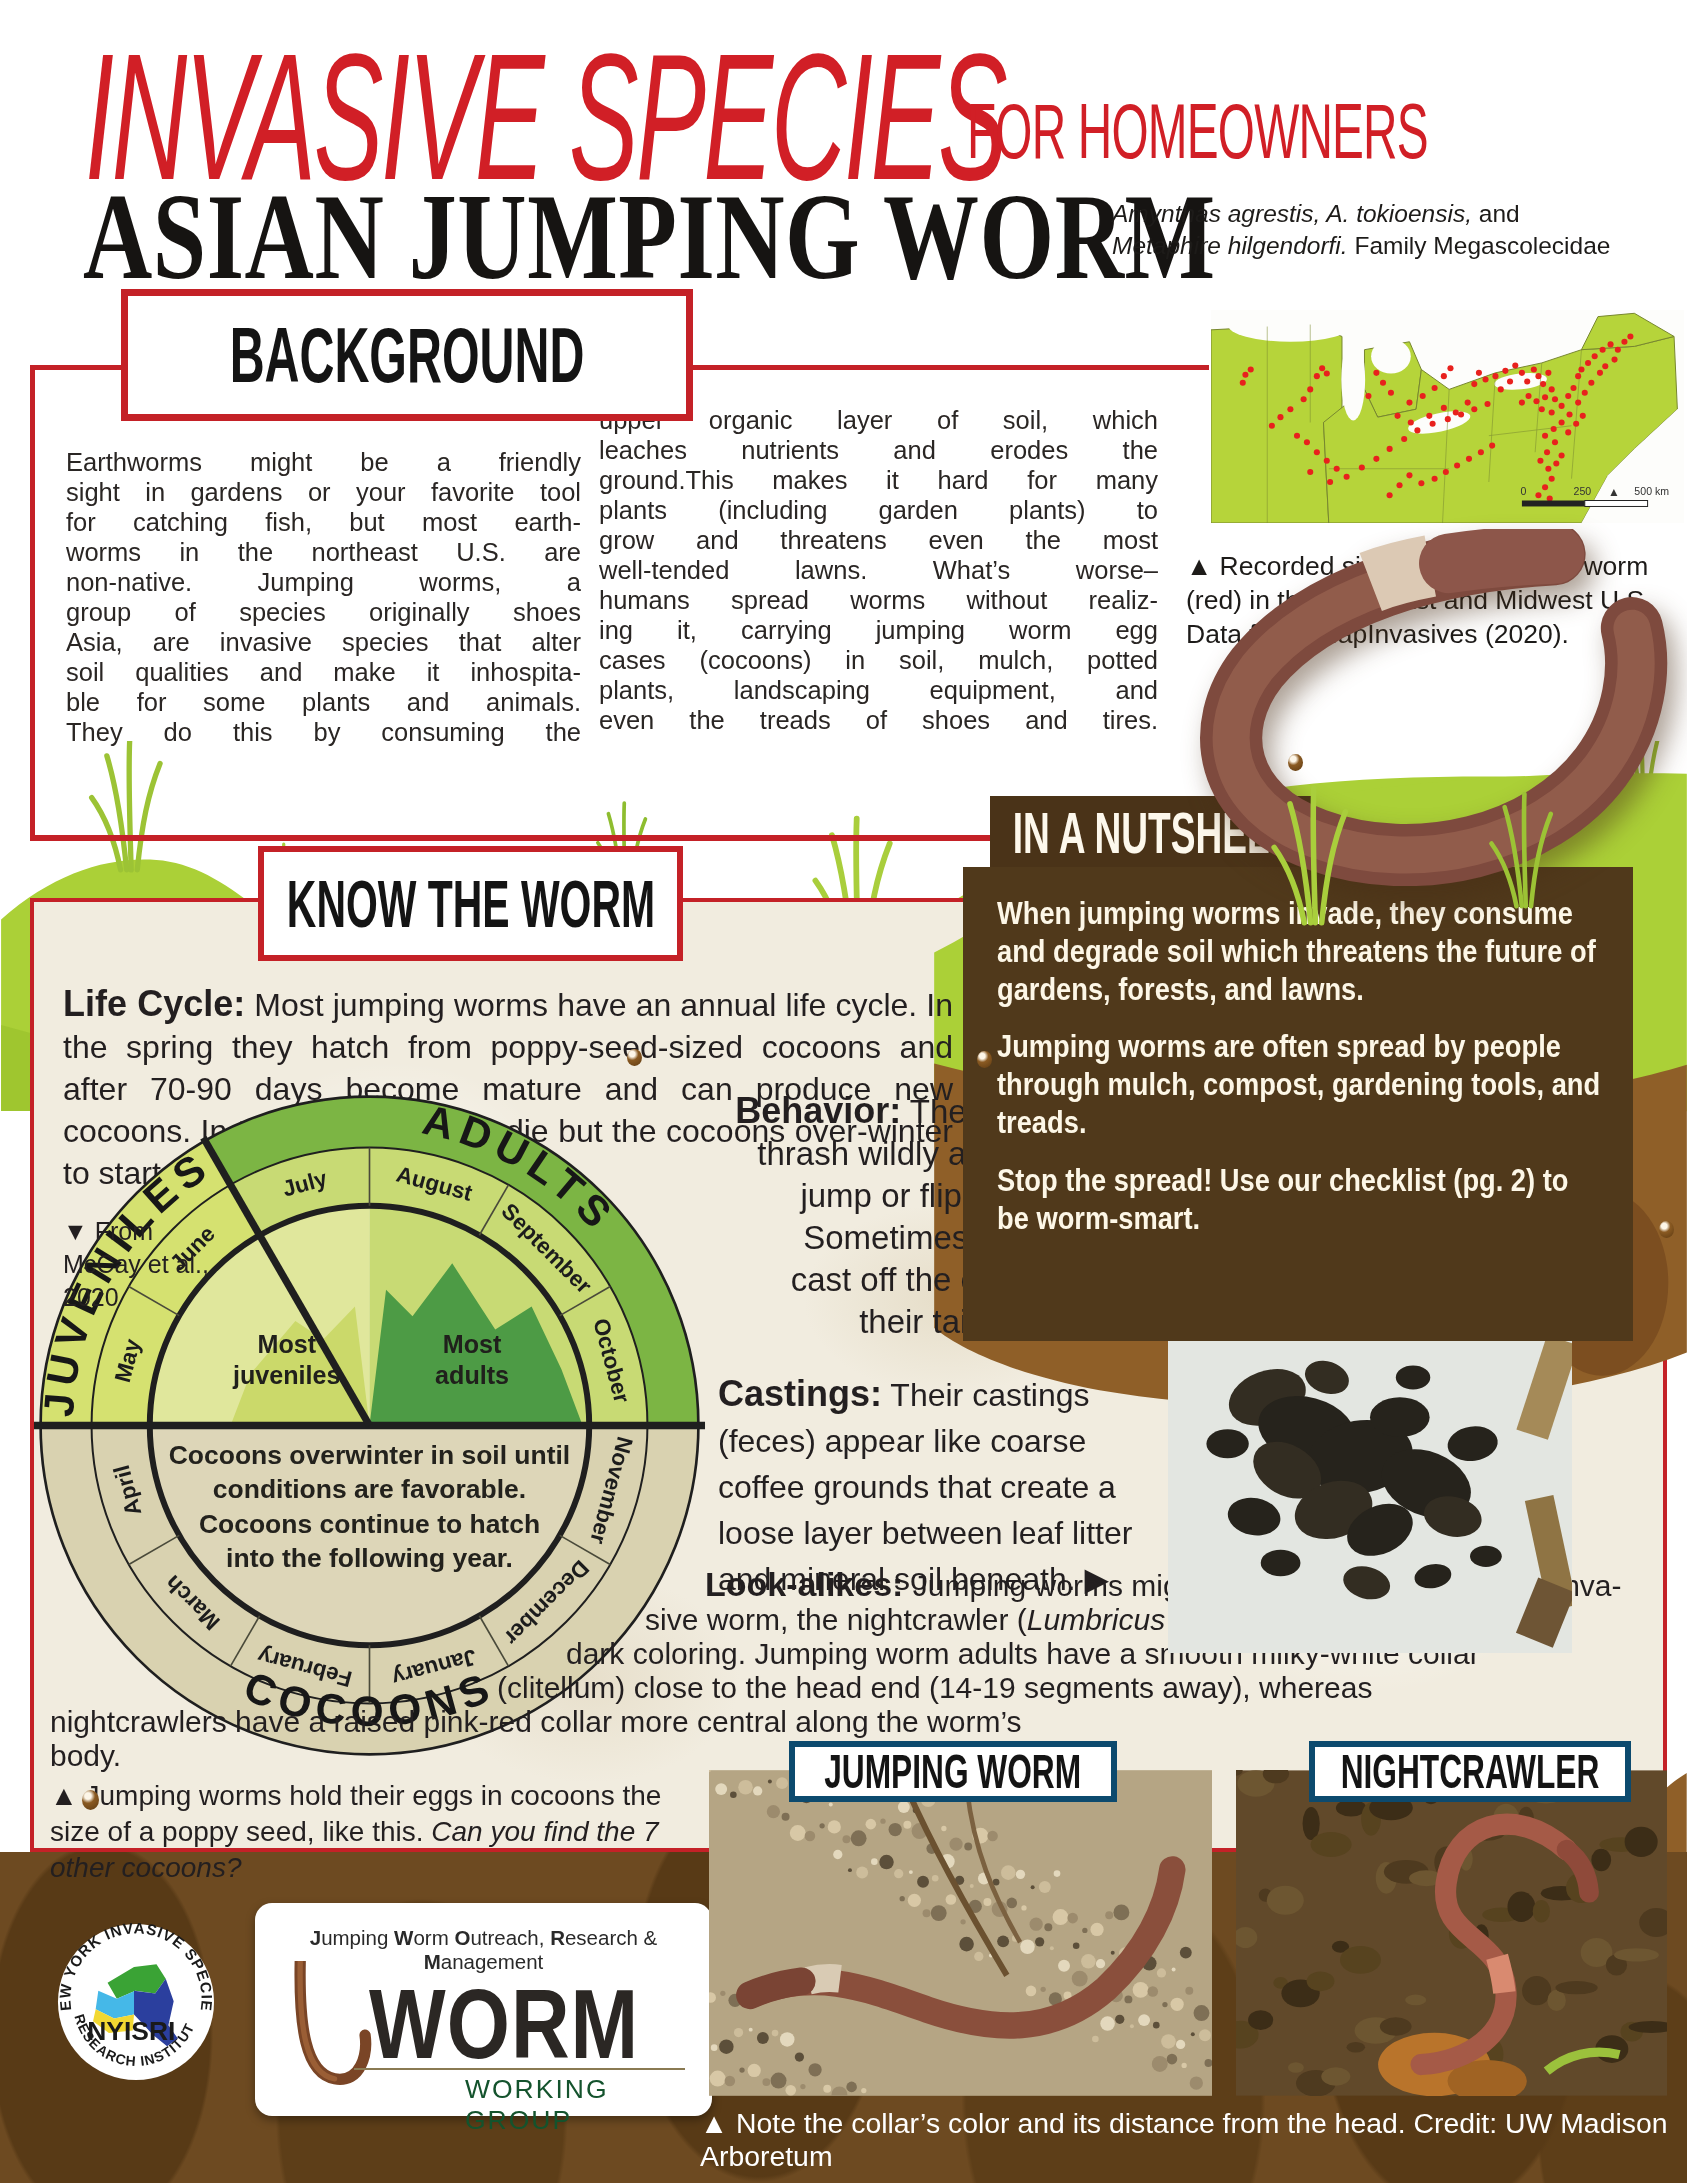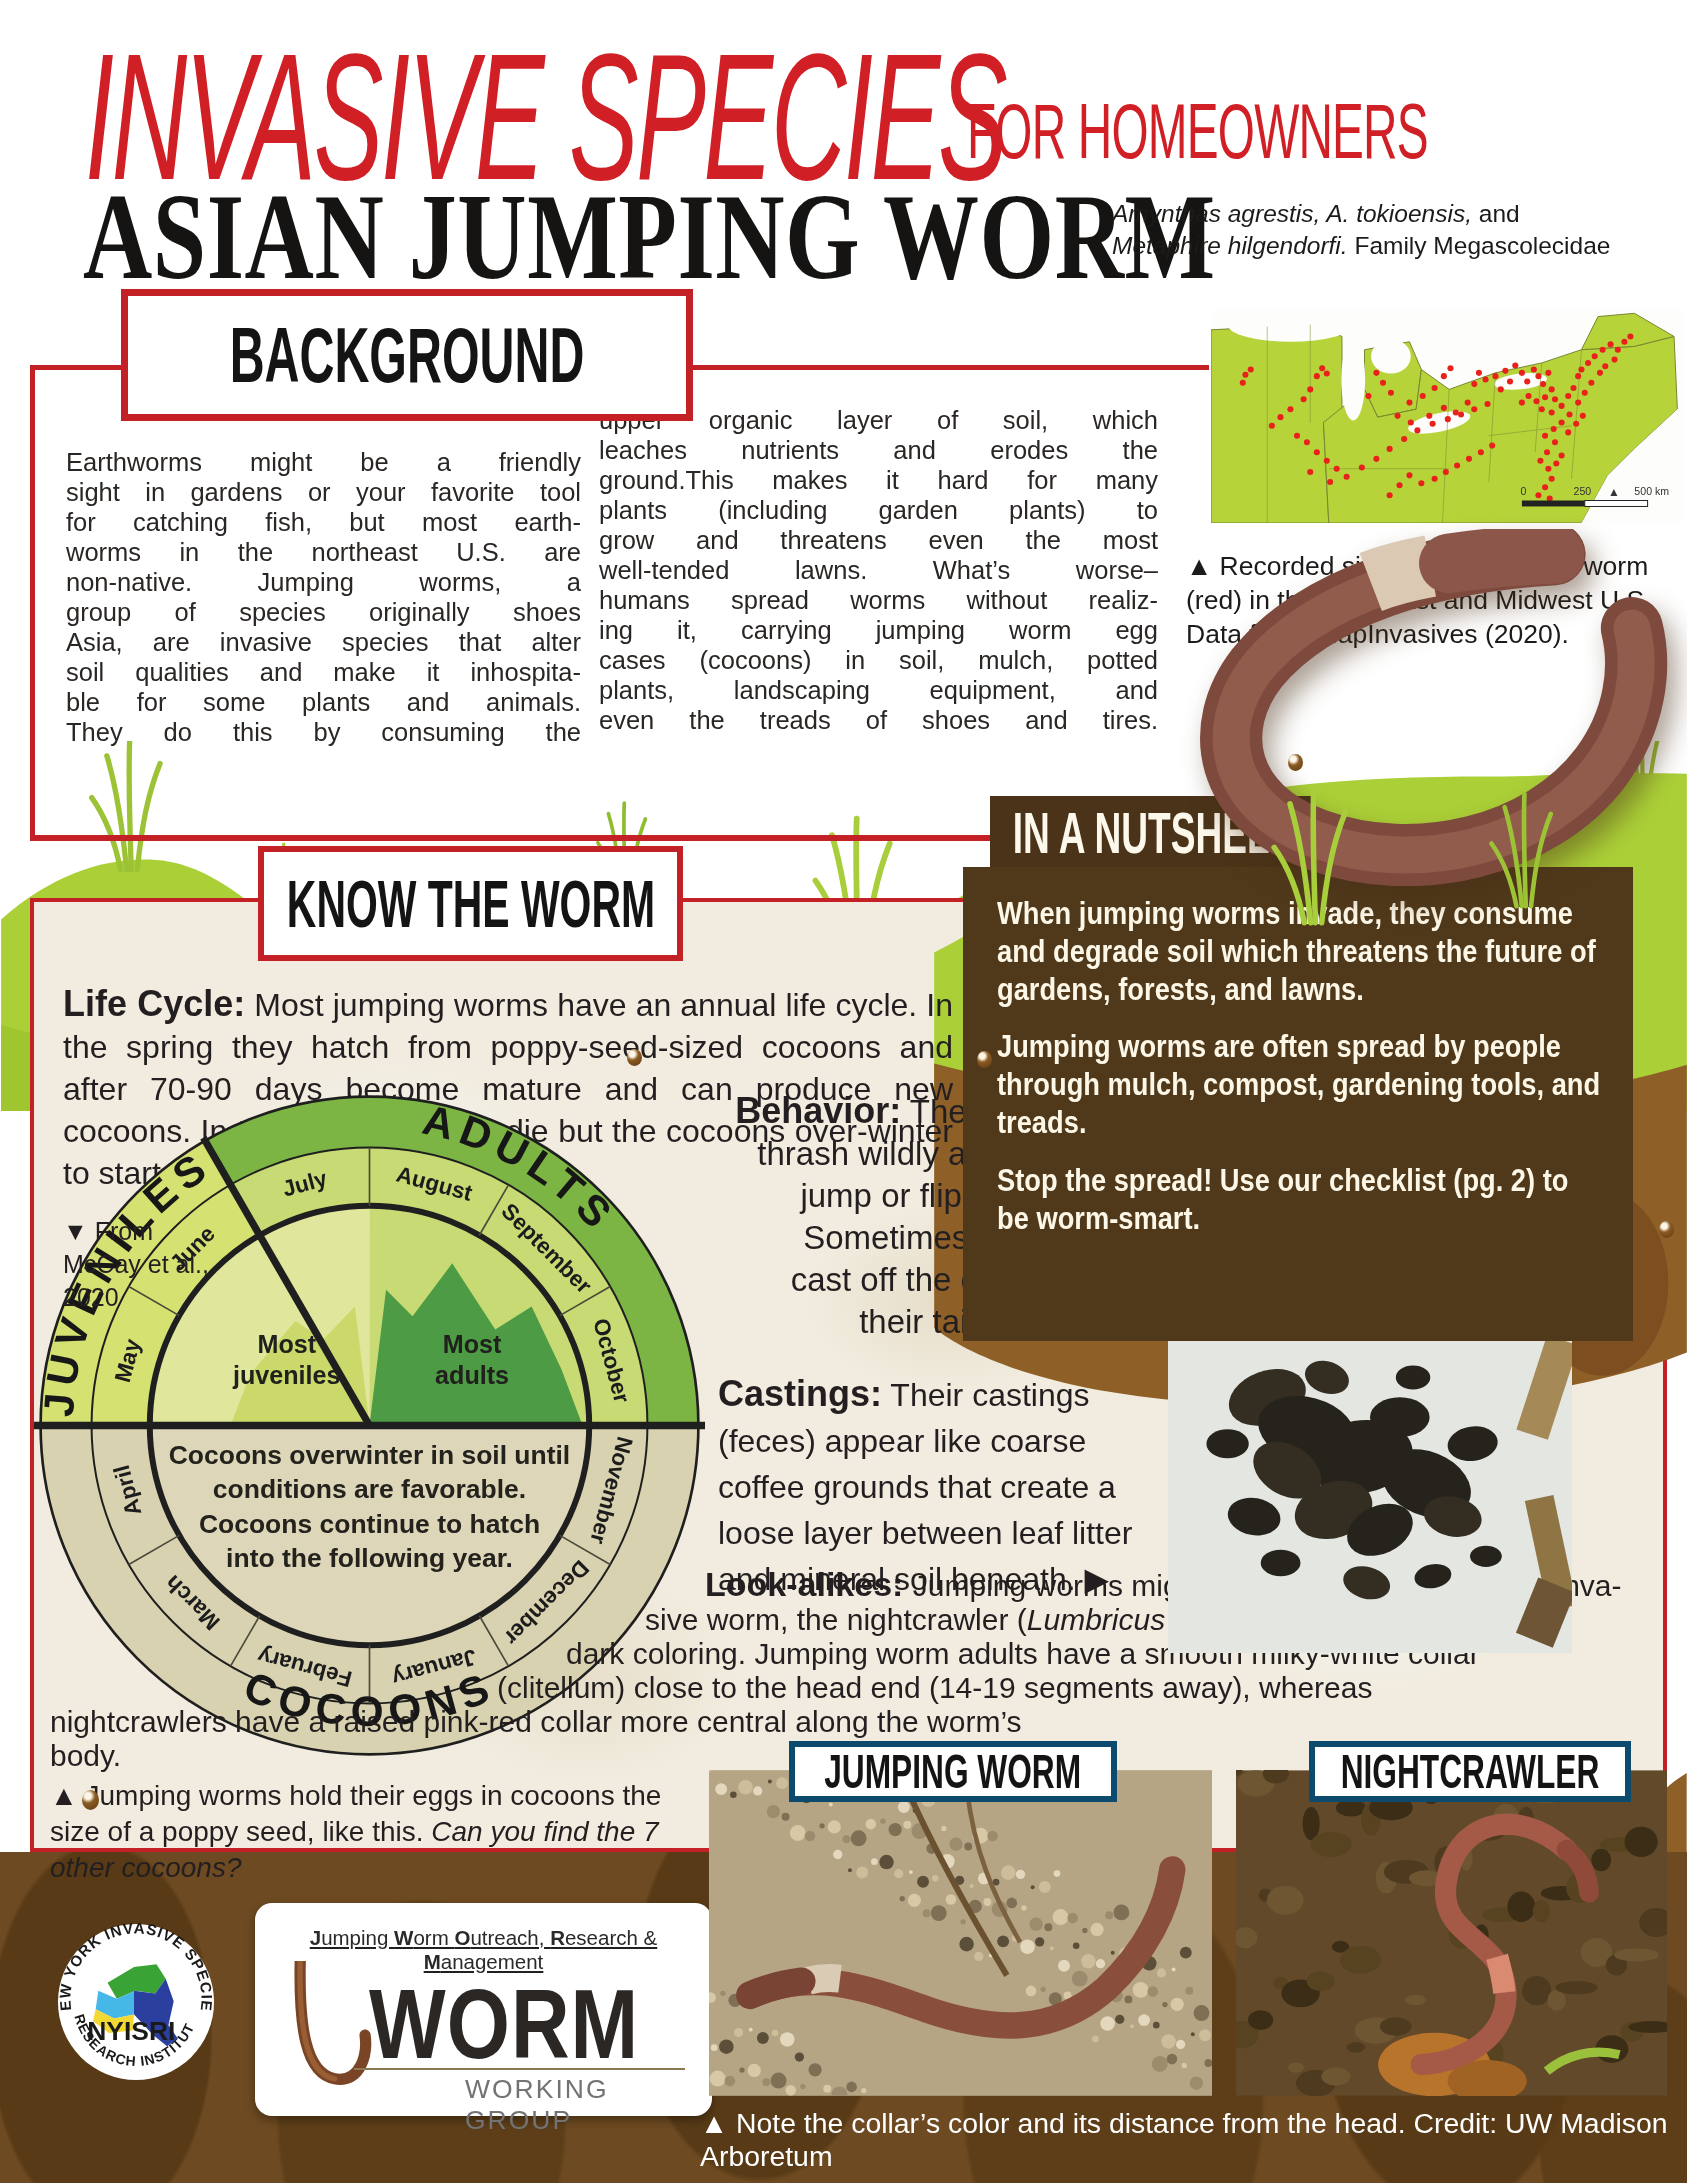--- a/index.html
+++ b/index.html
@@ -55,21 +55,21 @@
       radial-gradient(ellipse 152px 225px at 66% 75%, #5d3e18 97%, transparent 100%),
       radial-gradient(ellipse 132px 212px at 86% 45%, #583a16 97%, transparent 100%),
       radial-gradient(ellipse 99px 159px at 97% 85%, #5d3e18 97%, transparent 100%);}
   .fcap{color:#fff;font-size:28.4px;}
   .ital{font-style:italic;}
   
   .jworm{background:#fff;border-radius:17px;box-shadow:0 4px 9.3px rgba(0,0,0,.35);}
   .jworm .tag{font-size:20.5px;color:#2a2a2a;text-align:center;margin-top:22.5px;}
   .jworm .tag b{font-weight:700;}
   .jworm .big{font-weight:700;font-size:99px;color:#2b2724;letter-spacing:1.3px;}
-  .jworm .wg{font-size:26.5px;color:#737373;letter-spacing:2px;}
+  .jworm .wg{font-size:26.5px;color:#14532d;letter-spacing:2px;}
   .bead{position:absolute;border-radius:50%;
         background:radial-gradient(circle at 35% 30%, #fdf6e8 0 18%, #8a5a22 40%, #5d3a12 100%);}
 </style>
 </head>
 <body>
 
 <div class="page">
 
   <div class="abs" style="left:85px;top:18px;">
     <span class="cond kicker" style="transform:scaleX(.58);line-height:198px;">INVASIVE SPECIES</span>
@@ -783,21 +783,21 @@
     </text>
     <g>
       <polygon points="78,92 118,68 152,64 166,86 150,108 120,104 92,116" fill="#3aa335"></polygon>
       <polygon points="64,104 92,116 120,104 118,140 88,146 60,132" fill="#45b8e8"></polygon>
       <polygon points="60,132 88,146 118,140 116,164 80,168 56,150" fill="#f2d832"></polygon>
       <polygon points="118,104 150,108 166,86 178,120 170,156 184,176 168,188 146,170 118,140" fill="#2b3f9e"></polygon>
     </g>
     <text x="114" y="178" font-size="40" font-weight="700" fill="#1a1a1a" text-anchor="middle">NYISRI</text>
   </svg>
 
-  <div class="abs jworm" style="left:255px;top:1903px;width:457px;height:213px;z-index:3;text-decoration:underline;">
+  <div class="abs jworm" style="left:255px;top:1903px;width:457px;height:213px;z-index:3;">
     <div id="jworm-tag" class="tag"><b>J</b><span>umping </span><b>W</b><span>orm </span><b>O</b><span>utreach, </span><b>R</b><span>esearch &amp; </span><b>M</b><span>anagement</span></div>
     <svg class="abs" style="left:32px;top:58px;" width="86" height="139" viewBox="0 0 130 210">
       <path d="M20,0 C18,100 28,170 72,178 C112,185 122,140 118,112" fill="none" stroke="#7a4526" stroke-width="17" stroke-linecap="round"></path>
       <path d="M20,0 C18,100 28,170 72,178" fill="none" stroke="#a86a3c" stroke-width="8" stroke-linecap="round" opacity=".7"></path>
     </svg>
     <div class="abs" style="left:114px;top:64px;">
       <span class="cond big" style="transform:scaleX(.82);">WORM</span>
     </div>
     <div class="abs" style="left:99px;top:165px;width:331px;border-top:2px solid #8a7a52;"></div>
     <div class="abs wg" style="left:210px;top:171px;">WORKING GROUP</div>

